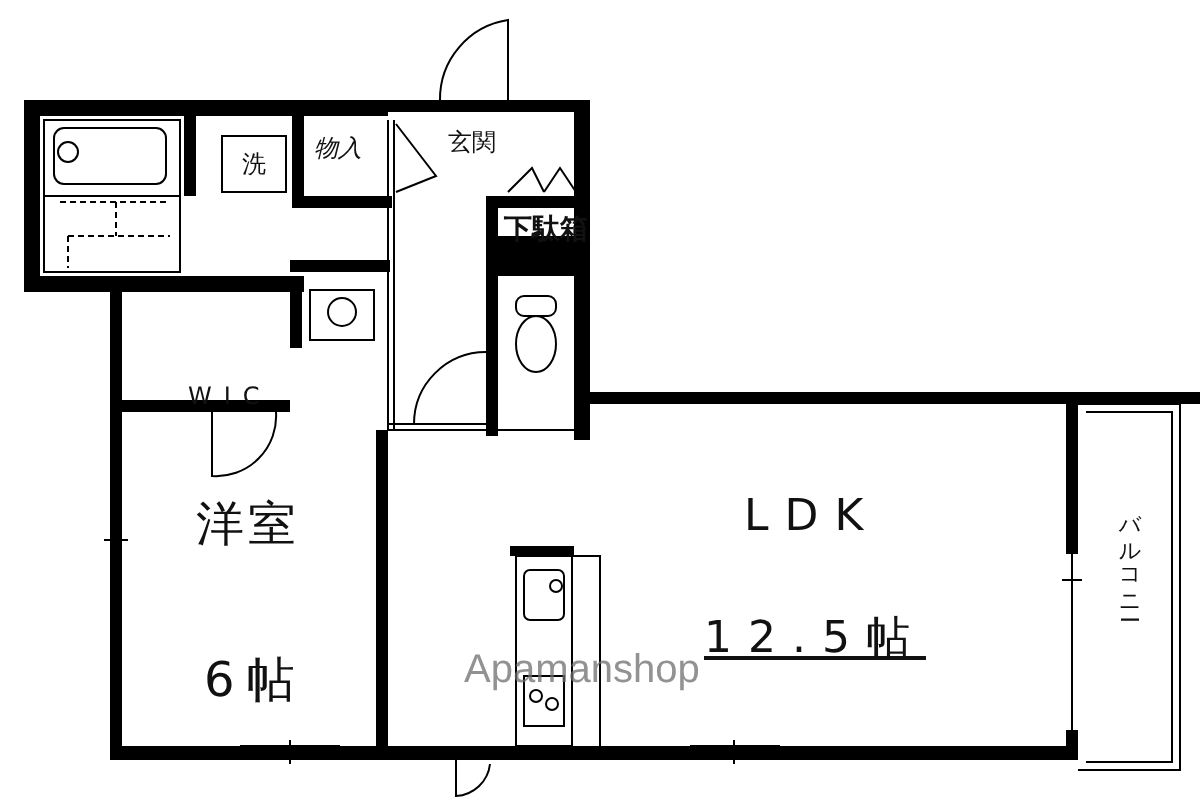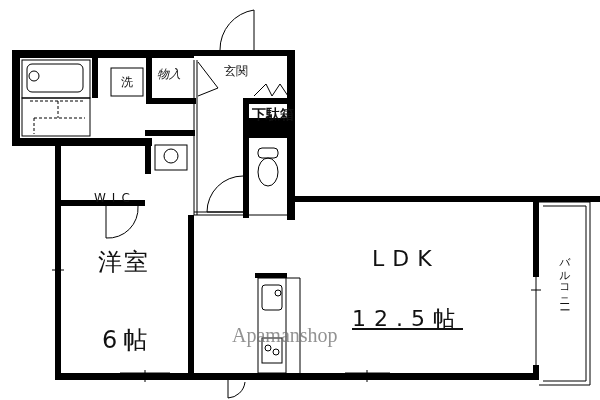--- a/index.html
+++ b/index.html
@@ -4,21 +4,21 @@
 <style>
   html, body { margin:0; padding:0; background:#ffffff; }
   body { width:600px; height:400px; position:relative; overflow:hidden; font-family:"DejaVu Sans", sans-serif; }
   svg { position:absolute; left:0; top:0; }
   .lbl { position:absolute; color:#111; white-space:nowrap; }
   .room-big { font-size:24px; letter-spacing:2px; }
   .room-med { font-size:22px; letter-spacing:8px; }
   .small { font-size:12px; }
   .tiny { font-size:14px; font-weight:bold; }
   .vert { writing-mode:vertical-rl; font-size:11px; letter-spacing:1px; }
-  .wm { position:absolute; left:232px; top:324px; font-family:Liberation Serif, serif; font-size:20px; color:rgba(110,110,110,0.75); }
+  .wm { position:absolute; left:232px; top:324px; font-family:Liberation Sans, sans-serif; font-size:20px; color:rgba(110,110,110,0.75); }
 </style>
 </head>
 <body>
 
 <svg width="600" height="400" viewBox="0 0 600 400">
   <g fill="#000">
 
     <rect x="12" y="50" width="182" height="8"></rect>
     <rect x="12" y="50" width="8" height="96"></rect>
     <rect x="12" y="138" width="140" height="8"></rect>

